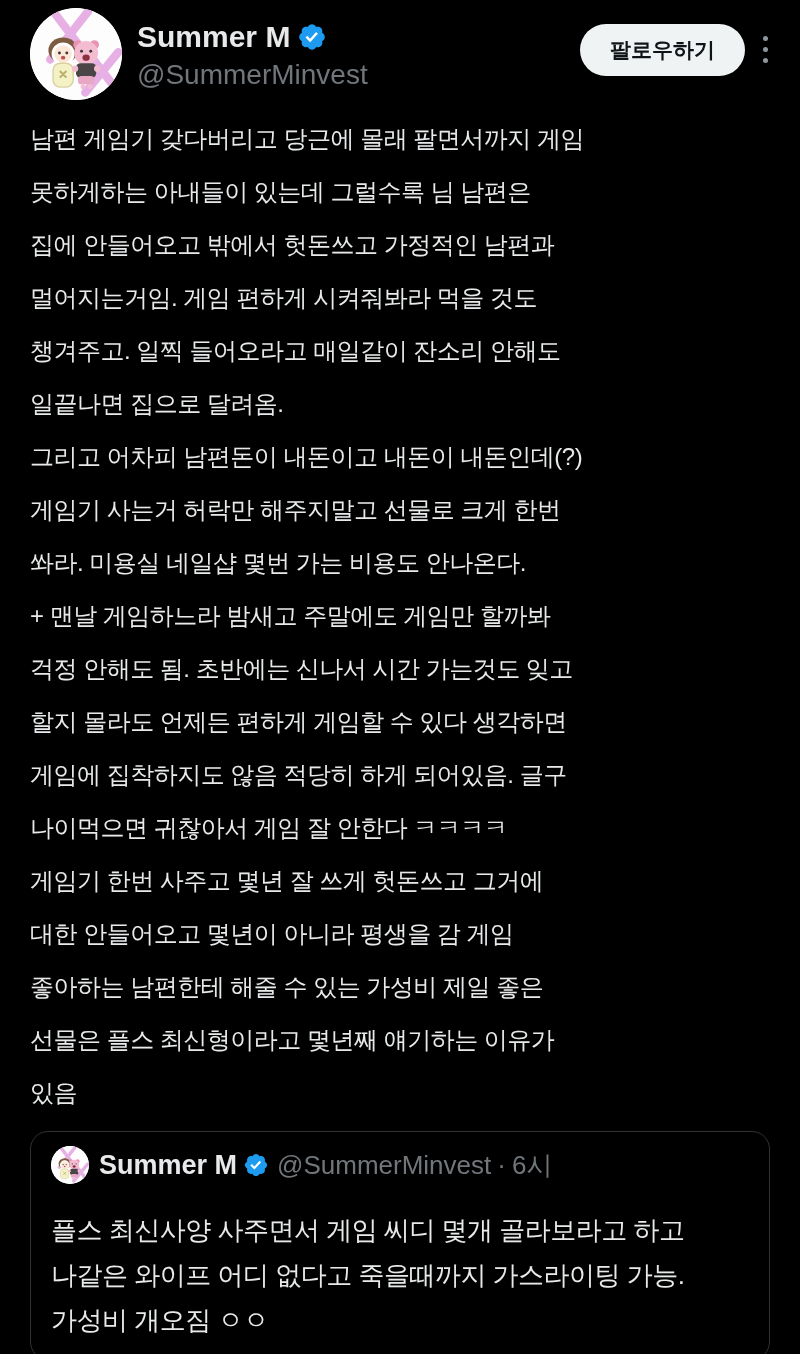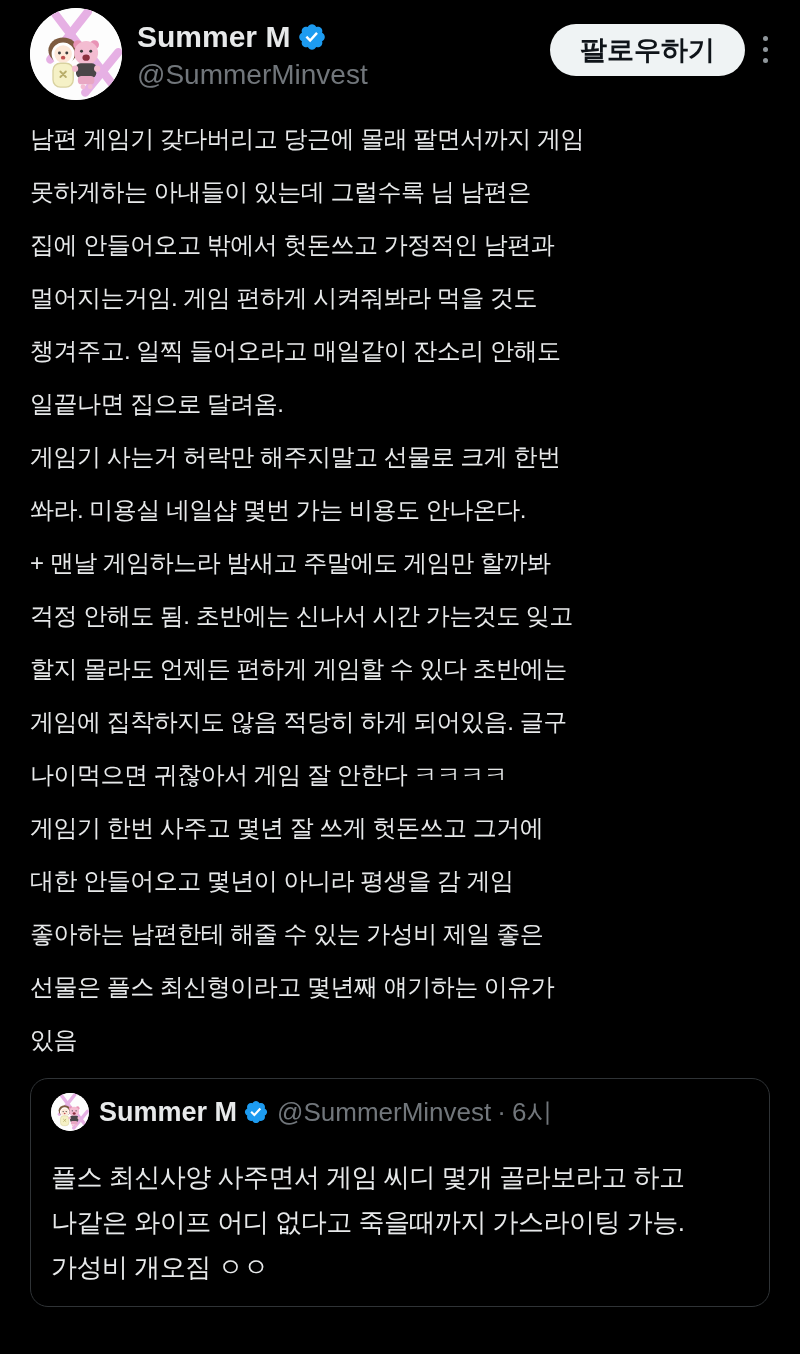--- a/index.html
+++ b/index.html
@@ -24,21 +24,21 @@
   .display-name { font-size: 30px; font-weight: bold; color: #e7e9ea; line-height: 36px; cursor: pointer; }
   .verified { width: 30px; height: 30px; margin-left: 7px; flex: 0 0 auto; }
   .verified svg { display: block; width: 100%; height: 100%; }
   .handle { font-size: 28px; color: #71767b; line-height: 34px; margin-top: 3px; cursor: pointer; }
   .follow-btn {
     margin-left: auto; margin-top: 16px;
     height: 52px; padding: 0 30px;
     border: none; border-radius: 26px;
     background: #eff3f4; color: #0f1419;
     font-family: "Liberation Sans", sans-serif;
-    font-size: 27px; font-weight: bold;
+    font-size: 21px; font-weight: bold;
     cursor: pointer; flex: 0 0 auto;
   }
   .more-menu {
     margin-left: 16px; margin-top: 26px; padding: 2px;
     display: flex; flex-direction: column; align-items: center; gap: 6px;
     cursor: pointer; flex: 0 0 auto;
   }
   .more-menu i { width: 5px; height: 5px; border-radius: 50%; background: #8f969b; }
 
   
@@ -138,25 +138,26 @@
     </div>
   </header>
 
   <div class="tweet-body">
       <div class="tweet-line">남편 게임기 갖다버리고 당근에 몰래 팔면서까지 게임</div>
       <div class="tweet-line">못하게하는 아내들이 있는데 그럴수록 님 남편은</div>
       <div class="tweet-line">집에 안들어오고 밖에서 헛돈쓰고 가정적인 남편과</div>
       <div class="tweet-line">멀어지는거임. 게임 편하게 시켜줘봐라 먹을 것도</div>
       <div class="tweet-line">챙겨주고. 일찍 들어오라고 매일같이 잔소리 안해도</div>
       <div class="tweet-line">일끝나면 집으로 달려옴.</div>
+      <div class="tweet-line">그리고 어차피 남편돈이 내돈이고 내돈이 내돈인데(?)</div>
       <div class="tweet-line">게임기 사는거 허락만 해주지말고 선물로 크게 한번</div>
       <div class="tweet-line">쏴라. 미용실 네일샵 몇번 가는 비용도 안나온다.</div>
       <div class="tweet-line">+ 맨날 게임하느라 밤새고 주말에도 게임만 할까봐</div>
       <div class="tweet-line">걱정 안해도 됨. 초반에는 신나서 시간 가는것도 잊고</div>
-      <div class="tweet-line">할지 몰라도 언제든 편하게 게임할 수 있다 초반에는</div>
+      <div class="tweet-line">할지 몰라도 언제든 편하게 게임할 수 있다 생각하면</div>
       <div class="tweet-line">게임에 집착하지도 않음 적당히 하게 되어있음. 글구</div>
       <div class="tweet-line">나이먹으면 귀찮아서 게임 잘 안한다 ㅋㅋㅋㅋ</div>
       <div class="tweet-line">게임기 한번 사주고 몇년 잘 쓰게 헛돈쓰고 그거에</div>
       <div class="tweet-line">대한 안들어오고 몇년이 아니라 평생을 감 게임</div>
       <div class="tweet-line">좋아하는 남편한테 해줄 수 있는 가성비 제일 좋은</div>
       <div class="tweet-line">선물은 플스 최신형이라고 몇년째 얘기하는 이유가</div>
       <div class="tweet-line">있음</div>
     </div>
 
   <div class="quote-card">

